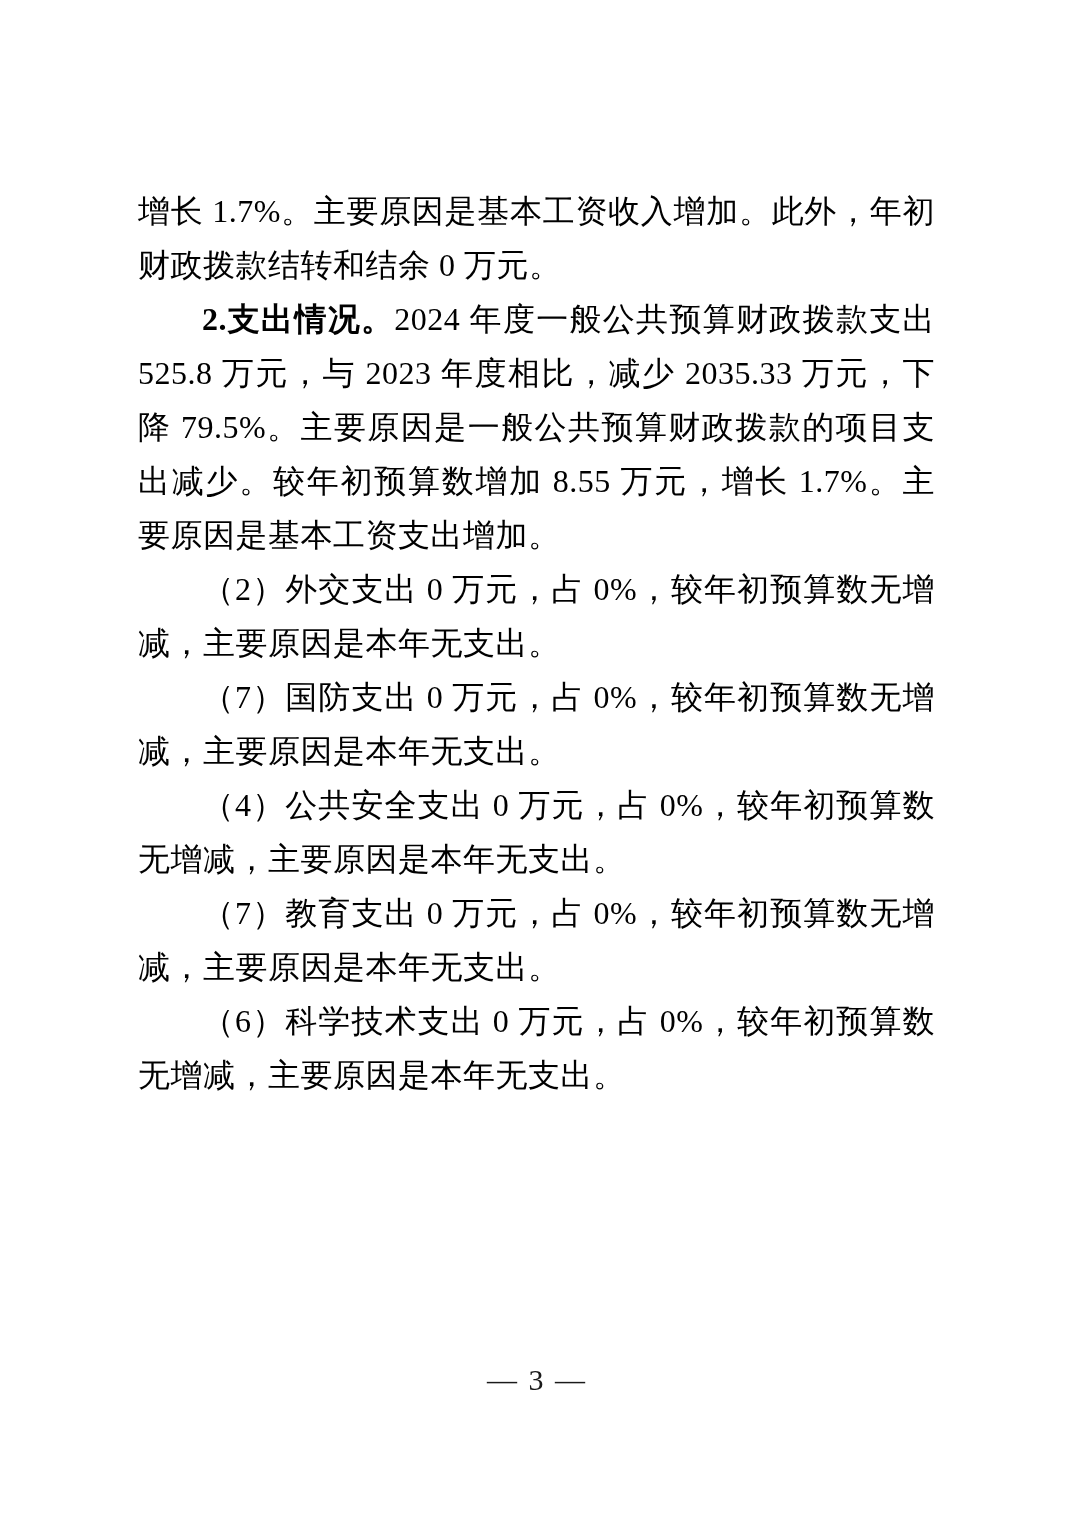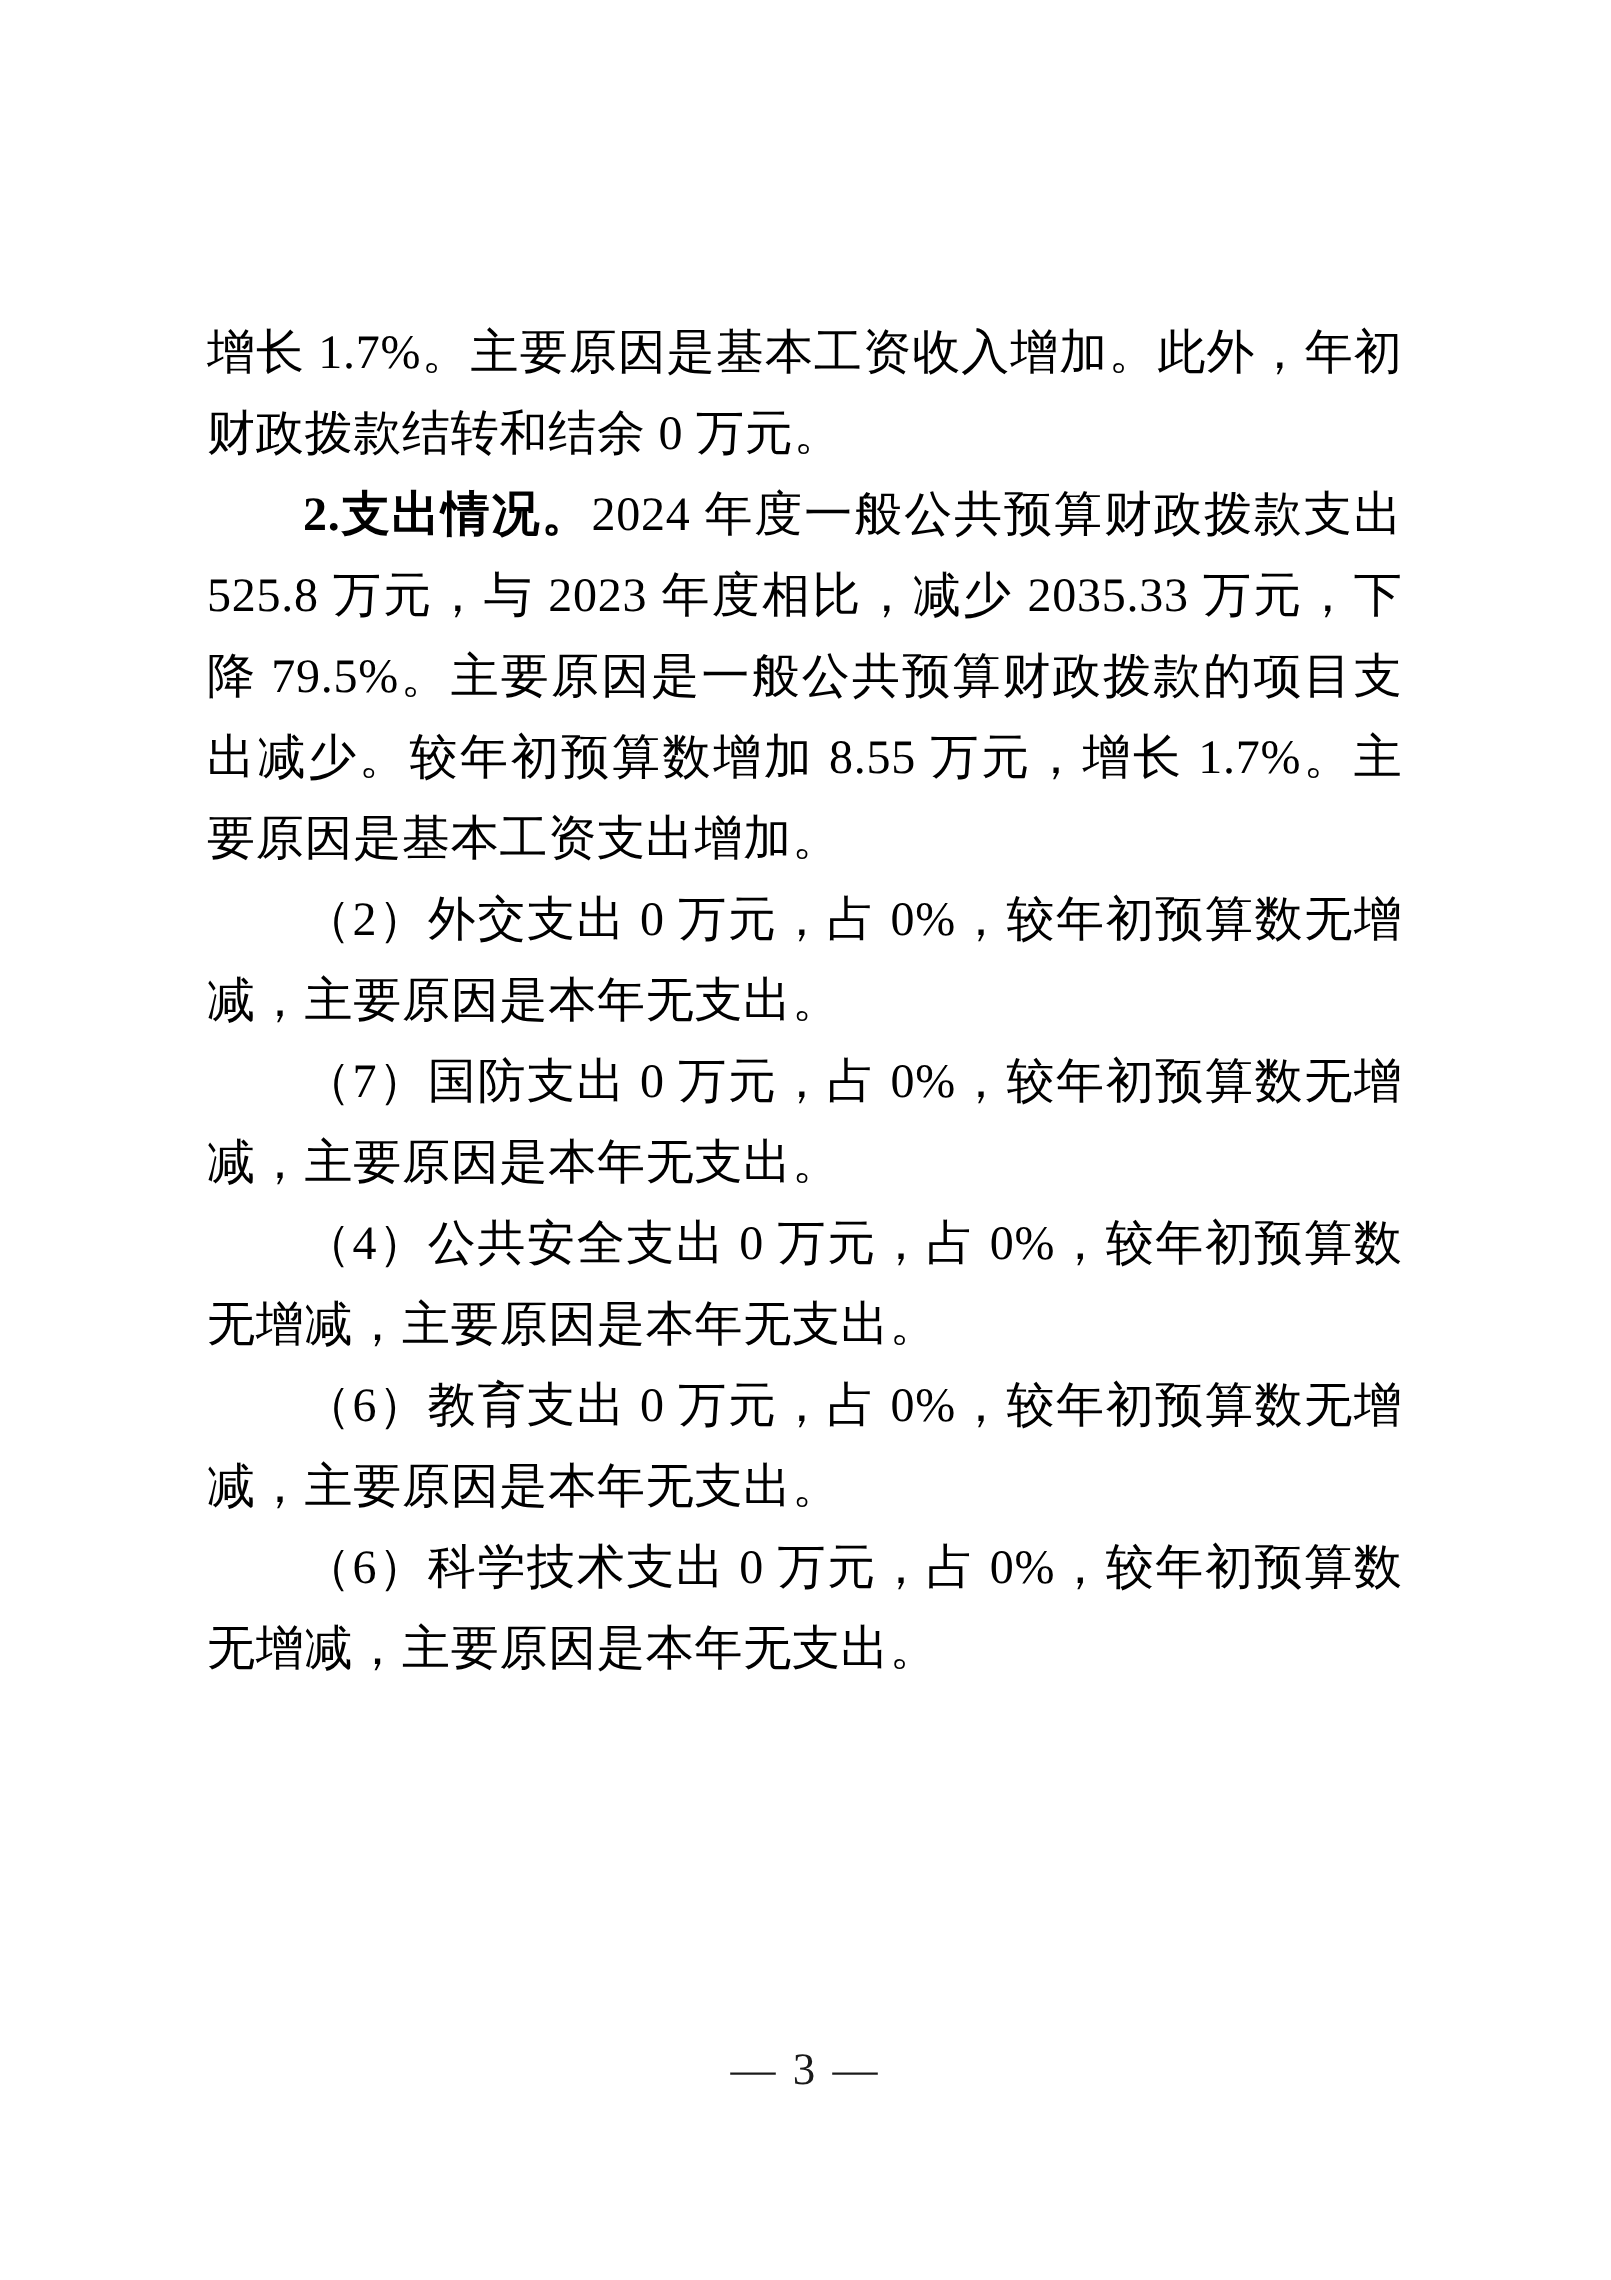--- a/index.html
+++ b/index.html
@@ -12,21 +12,21 @@
     width: 1074px;
     height: 1520px;
     background: #ffffff;
     overflow: hidden;
     font-family: "Liberation Serif", "DejaVu Serif", serif;
     color: #000000;
   }
   .content {
     position: absolute;
     left: 138px;
-    top: 207px;
+    top: 184px;
     width: 797px;
     font-size: 32px;
     line-height: 54px;
     text-align: justify;
     text-align-last: left;
     letter-spacing: 0.5px;
   }
   .content p {
     margin: 0;
     padding: 0;
@@ -62,21 +62,21 @@
     <p class="indent"><span class="bold-lead">2.支出情况。</span><span>2024 年度一般公共预算财政拨款支出 525.8 万元，与 2023 年度相比，减少 2035.33 万元，下降 79.5%。主要原因是一般公共预算财政拨款的项目支出减少。较年初预算数增加 8.55 万元，增长 1.7%。主要原因是基本工资支出增加。</span></p>
 
 
 
     <p class="indent">（2）外交支出 0 万元，占 0%，较年初预算数无增减，主要原因是本年无支出。</p>
 
     <p class="indent">（7）国防支出 0 万元，占 0%，较年初预算数无增减，主要原因是本年无支出。</p>
 
     <p class="indent">（4）公共安全支出 0 万元，占 0%，较年初预算数无增减，主要原因是本年无支出。</p>
 
-    <p class="indent">（6）教育支出 0 万元，占 0%，较年初预算数无增减，主要原因是本年无支出。</p>
+    <p class="indent">（7）教育支出 0 万元，占 0%，较年初预算数无增减，主要原因是本年无支出。</p>
 
     <p class="indent">（6）科学技术支出 0 万元，占 0%，较年初预算数无增减，主要原因是本年无支出。</p>
 
 
   </div>
 
   <div class="footer">— 3 —</div>
 
 </div>
 

